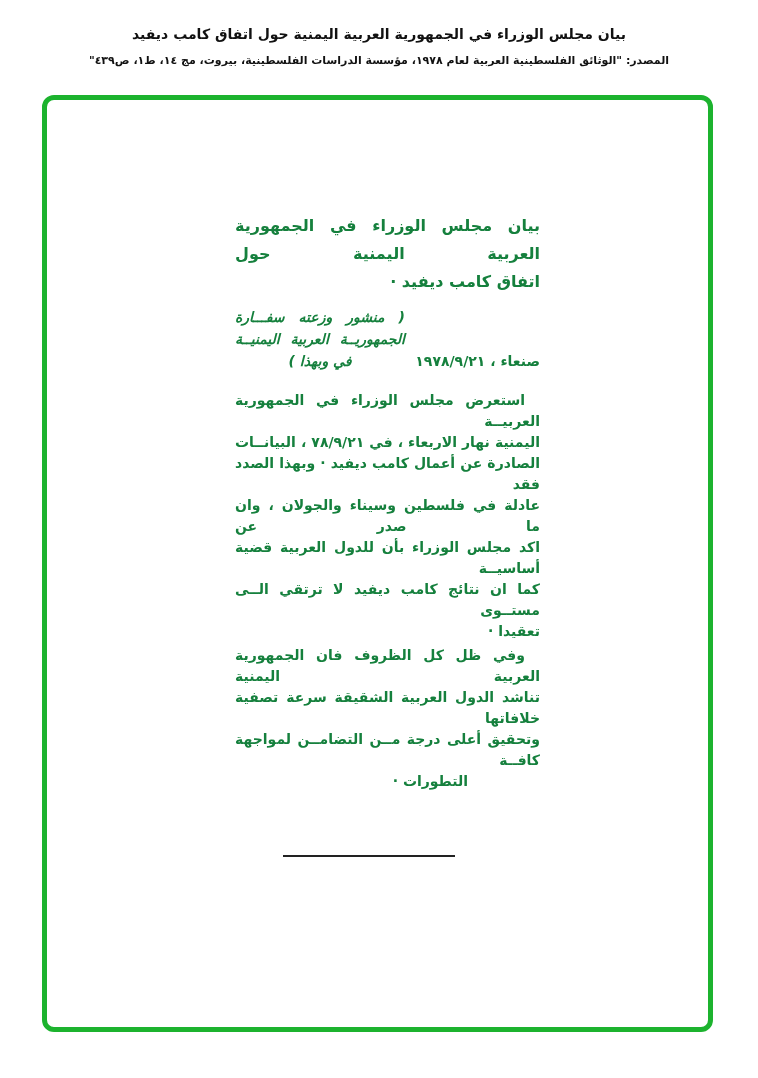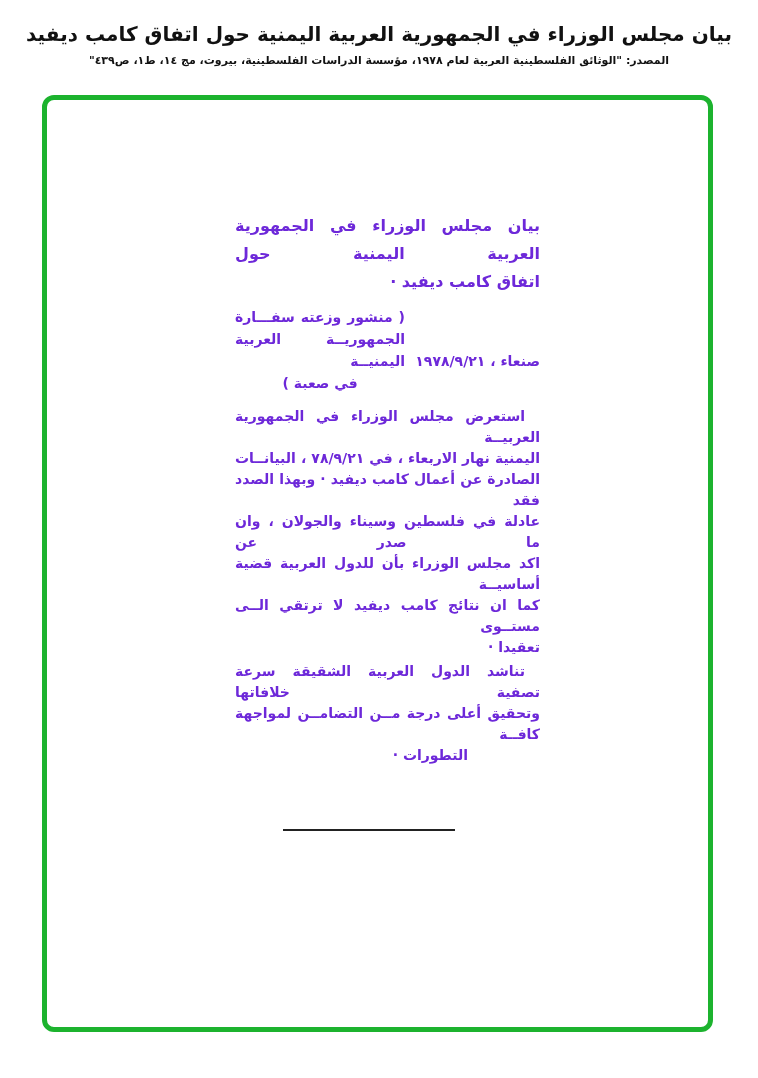--- a/index.html
+++ b/index.html
@@ -14,21 +14,21 @@
 
   
   .page-header {
     position: absolute;
     top: 0; left: 0; right: 0;
     padding-top: 24px;
     text-align: center;
     direction: rtl;
   }
   .hdr-title {
-    font-size: 20px;
+    font-size: 14px;
     font-weight: 700;
     line-height: 20px;
     letter-spacing: 0;
   }
   .hdr-source {
     margin-top: 9px;
     font-size: 11px;
     font-weight: 700;
     line-height: 16px;
   }
@@ -43,21 +43,21 @@
     border-radius: 12px;
     background: #ffffff;
   }
 
   
   .doc {
     position: absolute;
     left: 188px; top: 112px;
     width: 305px;
     direction: rtl;
-    color: #6d28d9;
+    color: #15803d;
   }
 
   .line {
     text-align: justify;
     text-align-last: justify;
     white-space: normal;
   }
   .line.last { text-align-last: right; }
 
   .doc-title {
@@ -69,30 +69,30 @@
   .dateline {
     margin-top: 10px;
     display: flex;
     justify-content: space-between;
     align-items: flex-start;
     font-size: 14px;
     font-weight: 700;
     line-height: 22px;
   }
   .place-date { white-space: nowrap; margin-top: 44px; }
-  .publisher-note { width: 170px; }
+  .publisher-note { width: 170px; font-style: italic; }
   .publisher-note .line.last { text-align-last: center; }
 
   .para {
     font-size: 14px;
     font-weight: 700;
     line-height: 21px;
   }
   .para .line:first-child { text-indent: 15px; }
-  .para.p1 { margin-top: 12px; }
+  .para.p1 { margin-top: 18px; }
   .para.p2 { margin-top: 3px; }
   .para.p2 .line.last { padding-left: 0; padding-right: 72px; }
 
   .end-rule {
     margin-top: 63px;
     margin-right: 85px;
     width: 172px;
     height: 2px;
     background: #222222;
   }
@@ -112,35 +112,36 @@
     <div class="doc-title">
         <div class="line">بيان مجلس الوزراء في الجمهورية العربية اليمنية حول</div>
         <div class="line last">اتفاق كامب ديفيد ·</div>
       </div>
 
     <div class="dateline">
       <div class="place-date">صنعاء ، ١٩٧٨/٩/٢١</div>
       <div class="publisher-note">
           <div class="line">( منشور وزعته سفـــارة</div>
           <div class="line">الجمهوريــة العربية اليمنيــة</div>
-          <div class="line last">في صعبة )</div>
+          <div class="line last">في وبهذا )</div>
         </div>
     </div>
 
     <div class="para p1">
         <div class="line">استعرض مجلس الوزراء في الجمهورية العربيــة</div>
         <div class="line">اليمنية نهار الاربعاء ، في ٧٨/٩/٢١ ، البيانــات</div>
         <div class="line">الصادرة عن أعمال كامب ديفيد · وبهذا الصدد فقد</div>
         <div class="line">عادلة في فلسطين وسيناء والجولان ، وان ما صدر عن</div>
         <div class="line">اكد مجلس الوزراء بأن للدول العربية قضية أساسيــة</div>
         <div class="line">كما ان نتائج كامب ديفيد لا ترتقي الــى مستــوى</div>
         <div class="line last">تعقيدا ·</div>
       </div>
 
     <div class="para p2">
+        <div class="line">وفي ظل كل الظروف فان الجمهورية العربية اليمنية</div>
         <div class="line">تناشد الدول العربية الشقيقة سرعة تصفية خلافاتها</div>
         <div class="line">وتحقيق أعلى درجة مــن التضامــن لمواجهة كافــة</div>
         <div class="line last">التطورات ·</div>
       </div>
 
     <div class="end-rule"></div>
 
   </div>
 </div>
 

